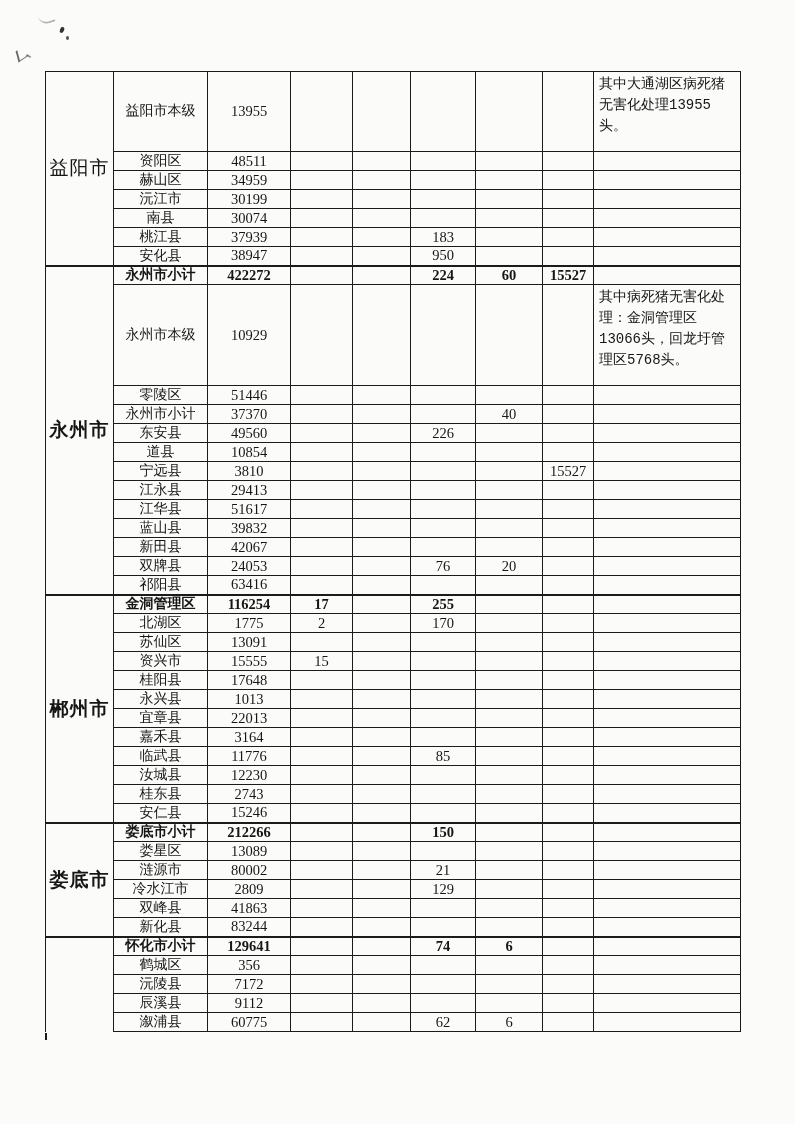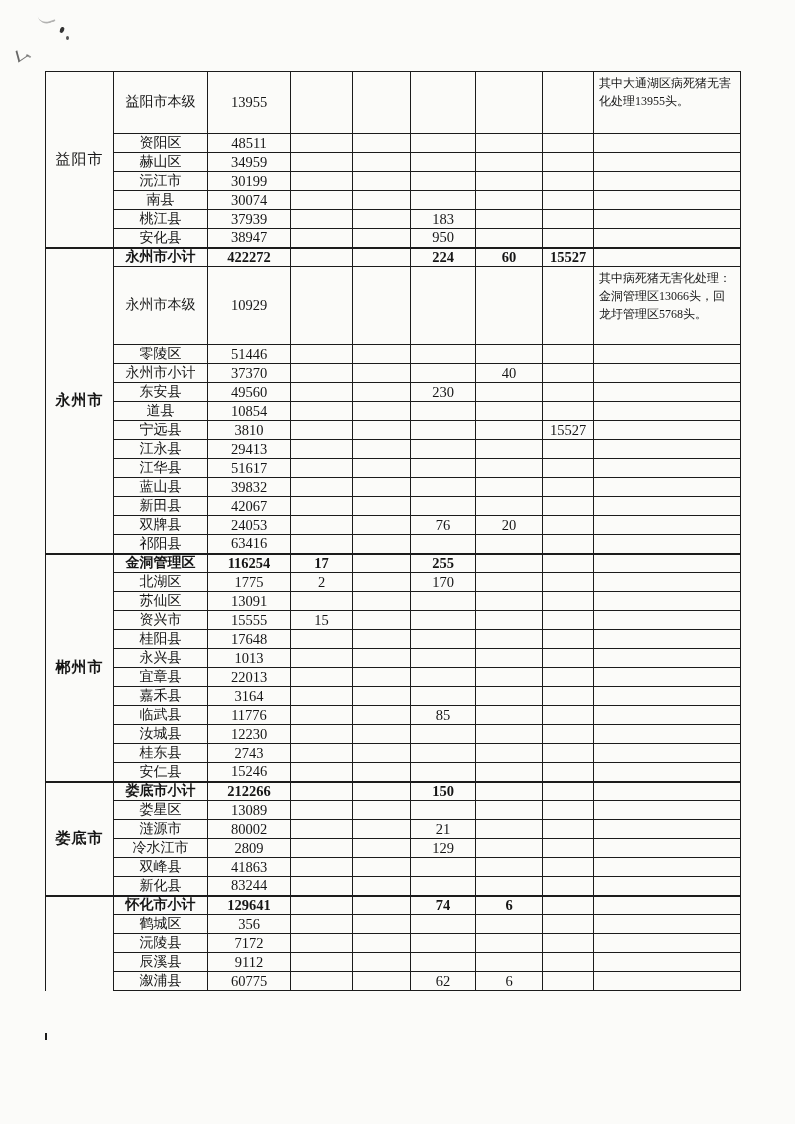--- a/index.html
+++ b/index.html
@@ -29,29 +29,30 @@
     font-size:14px;
     padding:0 1px;
     overflow:hidden;
     line-height:1.15;
   }
   tr{height:19px;}
   tr.h-tall1{height:62px;}
   tr.h-tall2{height:78px;}
   tr.subtotal td{font-weight:bold;font-family:Liberation Serif, serif;}
   tr.section-start td{border-top-width:2.5px;}
-  td.city-cell{font-size:15px;letter-spacing:1px;}
+  td.city-cell{font-size:19px;letter-spacing:1px;}
   td.no-bottom{border-bottom:none;}
   td.value-cell{font-size:14.5px;}
   td.note-cell{
     text-align:left;
     vertical-align:top;
-    padding:2px 4px 4px 5px;
-    font-size:12px;
+    padding:2px 4px 14px 5px;
+    font-size:14px;
     line-height:1.5;
+    font-family:Liberation Mono, monospace;
   }
   
   .ink-mark{position:absolute;background:transparent;}
   .mark-a{
     left:38px;top:10px;width:16px;height:12px;
     border-bottom:2px solid #777;
     border-radius:0 0 0 10px;
     transform:rotate(-18deg);
     opacity:.55;
   }
@@ -217,21 +218,21 @@
           <td class="value-cell"></td>
           <td class="value-cell">40</td>
           <td class="value-cell"></td>
           <td></td>
         </tr>
         <tr>
           <td>东安县</td>
           <td class="value-cell">49560</td>
           <td class="value-cell"></td>
           <td class="value-cell"></td>
-          <td class="value-cell">230</td>
+          <td class="value-cell">226</td>
           <td class="value-cell"></td>
           <td class="value-cell"></td>
           <td></td>
         </tr>
         <tr>
           <td>道县</td>
           <td class="value-cell">10854</td>
           <td class="value-cell"></td>
           <td class="value-cell"></td>
           <td class="value-cell"></td>

